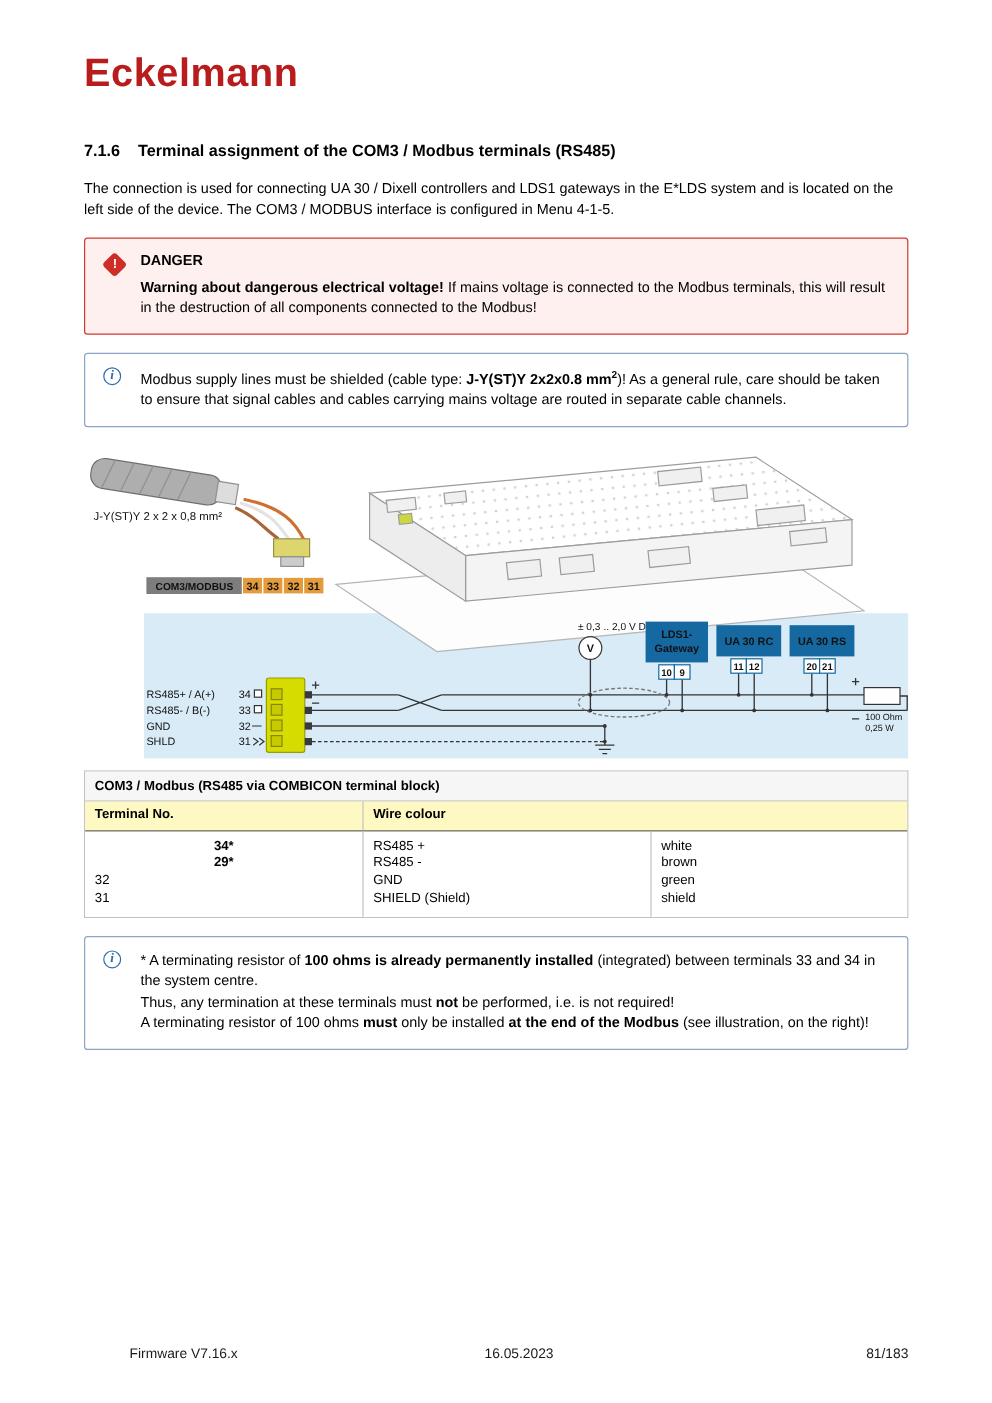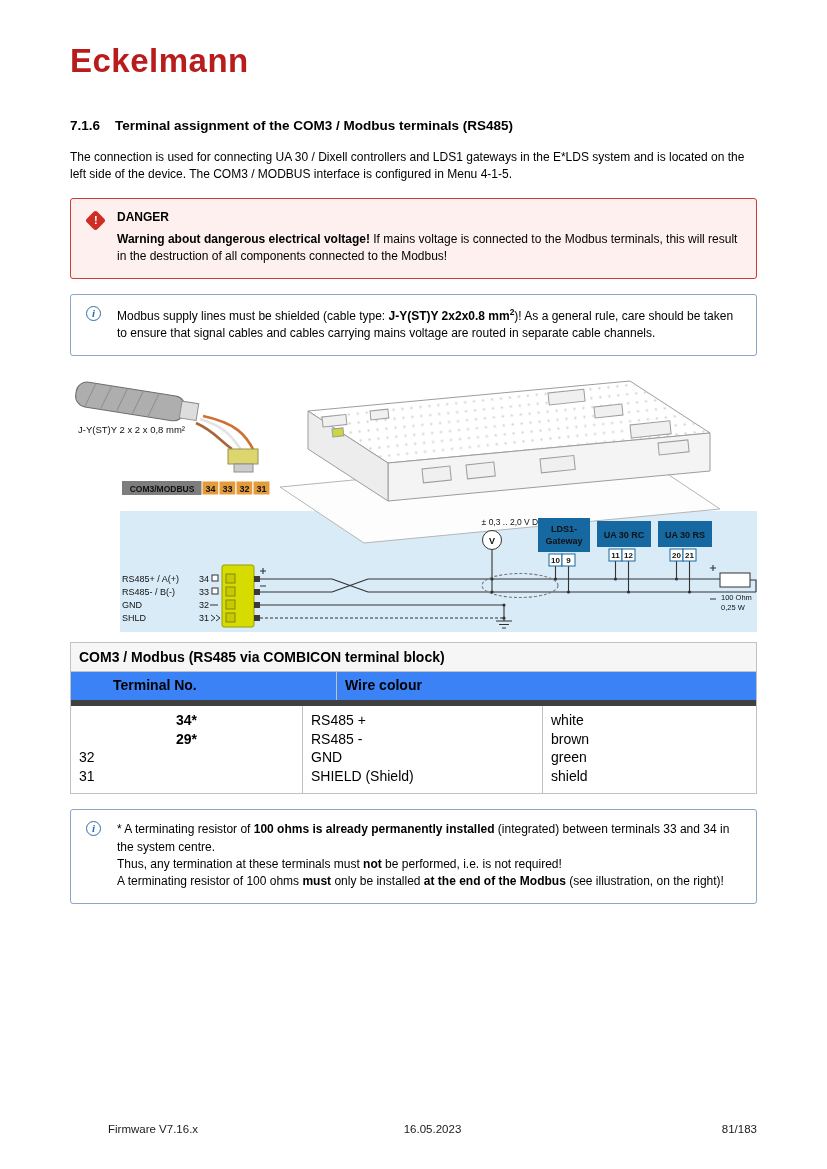--- a/index.html
+++ b/index.html
@@ -35,23 +35,23 @@
     border: 1.5px solid #2f6da8; border-radius: 50%; color: #2f6da8;
     font-family: "Liberation Serif", serif; font-style: italic; font-weight: bold;
     font-size: 11px; text-align: center; line-height: 12px;
   }
 
   sup { font-size: 0.7em; vertical-align: super; }
 
   .illustration { margin-top: 13px; height: 265px; }
   svg text { font-family: "Liberation Sans", sans-serif; fill: #111; }
 
-  .ttable { margin-top: 8px; border: 1px solid #c2c2c2; font-size: 14px; }
+  .ttable { margin-top: 8px; border: 1px solid #c2c2c2; font-size: 11px; }
   .t-caption { padding: 6px 8px; font-weight: bold; background: #f6f6f6; border-bottom: 1px solid #c2c2c2; }
-  .t-head { display: flex; background: #3b82f6; border-bottom: 6px solid #404040; font-weight: bold; padding-left: 34px; }
+  .t-head { display: flex; background: #fef9c3; border-bottom: 1px solid #404040; font-weight: bold; }
   .t-body { display: flex; background: #fff; }
   .tc { padding: 5px 8px 7px 8px; }
   .tc1 { width: 232px; border-right: 1px solid #c2c2c2; }
   .tc2 { width: 240px; border-right: 1px solid #c2c2c2; }
   .tc3 { flex: 1; }
   .cl { line-height: 1.35; }
   .b { font-weight: bold; text-align: center; }
 
   .footnote .box-text { margin: 0; }
 

